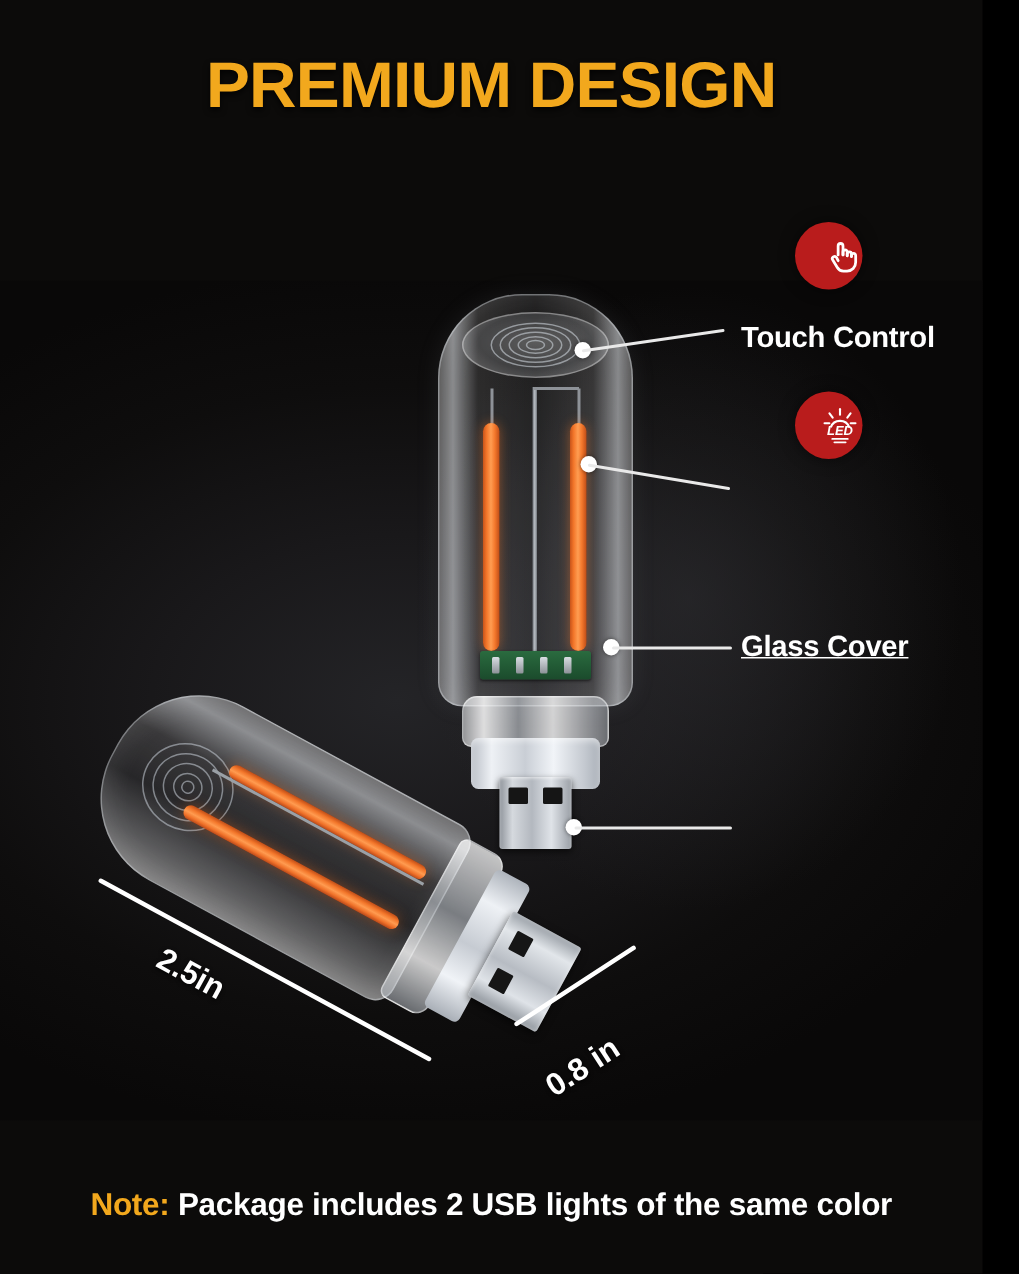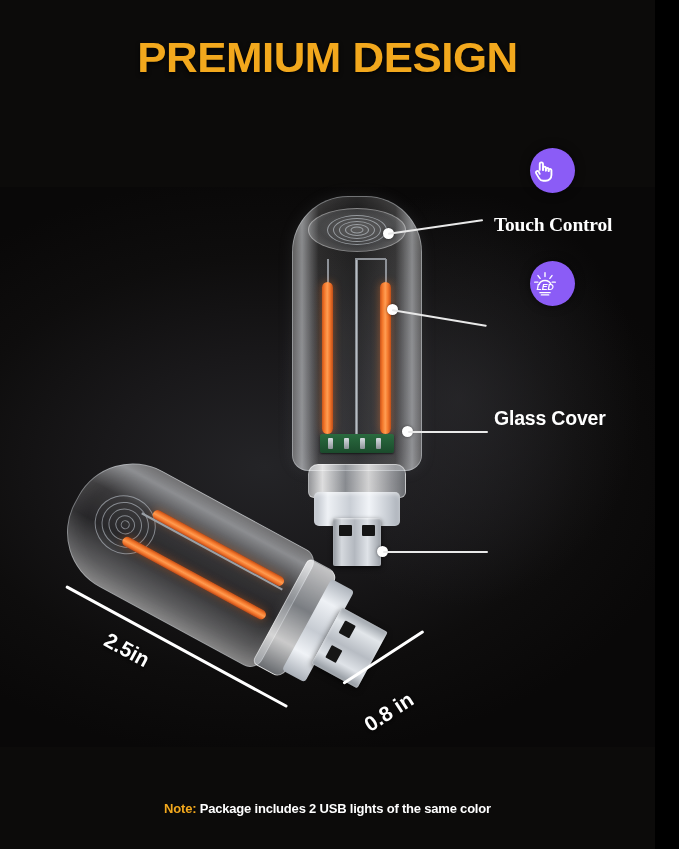--- a/index.html
+++ b/index.html
@@ -49,22 +49,22 @@
     color:#ffffff;
     font-size:19.5px;
     font-weight:bold;
     white-space:nowrap;
     letter-spacing:-0.2px;
   }
   .badge {
     position:absolute;
     width:45px; height:45px;
     border-radius:50%;
-    background:#8b5cf6;
-    display:flex; align-items:center; justify-content:flex-start;
+    background:#b91c1c;
+    display:flex; align-items:center; justify-content:flex-end;
     box-shadow:0 0 10px rgba(0,0,0,.55);
   }
   .leader { position:absolute; height:2px; background:#e9e9e9; transform-origin:left center; border-radius:2px; }
   .dot {
     position:absolute; width:11px; height:11px; border-radius:50%;
     background:#fff; box-shadow:0 0 3px rgba(0,0,0,.5);
   }
 
   
   #bulbUp { position:absolute; left:292px; top:196px; width:130px; height:370px; }
@@ -182,21 +182,21 @@
   
   .dimline { position:absolute; height:2.5px; background:#ffffff; transform-origin:left center; border-radius:2px; }
   .dimlabel {
     position:absolute; color:#fff; font-weight:bold; font-size:21px;
     white-space:nowrap; text-shadow:0 1px 3px rgba(0,0,0,.8);
   }
 
   
   .note {
     position:absolute; left:0; bottom:33px; width:100%;
-    text-align:center; font-size:13px; font-weight:bold; color:#fff;
+    text-align:center; font-size:21px; font-weight:bold; color:#fff;
     letter-spacing:-0.2px;
   }
   .note .k { color:#F2A81D; }
 </style>
 </head>
 <body>
 
 <div id="stage">
 
   <div class="bg-glow"></div>
@@ -273,21 +273,21 @@
   <div class="badge" style="left:530px; top:148px;">
     <svg width="26" height="26" viewBox="0 0 24 24" fill="none" stroke="#fff" stroke-width="1.7" stroke-linecap="round" stroke-linejoin="round">
       <path d="M9 11V5.5a1.5 1.5 0 0 1 3 0V11"></path>
       <path d="M12 11V9.2a1.3 1.3 0 0 1 2.6 0V11.6"></path>
       <path d="M14.6 11.6v-1.1a1.3 1.3 0 0 1 2.6 0V12"></path>
       <path d="M17.2 12v-.6a1.3 1.3 0 0 1 2.6 0v4.2c0 3-2.3 5.4-5.3 5.4h-2.2c-1.6 0-3-.8-3.8-2.2l-2.8-4.6a1.4 1.4 0 0 1 2.3-1.6L9 14.6"></path>
     </svg>
   </div>
   <div class="dot" style="left:383px; top:228px;"></div>
   <div class="leader" style="left:388px; top:233px; width:96px; transform:rotate(-8.3deg);"></div>
-  <div class="callout" style="left:494px; top:214px;font-family:Liberation Serif, serif;">Touch Control</div>
+  <div class="callout" style="left:494px; top:214px;">Touch Control</div>
 
   <div class="badge" style="left:530px; top:261px;">
     <svg width="30" height="30" viewBox="0 0 32 32">
       <g stroke="#fff" stroke-width="1.5" stroke-linecap="round">
         <line x1="16" y1="4" x2="16" y2="8"></line>
         <line x1="8.5" y1="7" x2="10.8" y2="10"></line>
         <line x1="23.5" y1="7" x2="21.2" y2="10"></line>
         <line x1="5" y1="14" x2="8.4" y2="14"></line>
         <line x1="27" y1="14" x2="23.6" y2="14"></line>
       </g>
@@ -297,21 +297,21 @@
         <line x1="10.5" y1="25.2" x2="21.5" y2="25.2"></line>
         <line x1="12" y1="27.6" x2="20" y2="27.6"></line>
       </g>
     </svg>
   </div>
   <div class="dot" style="left:387px; top:304px;"></div>
   <div class="leader" style="left:392px; top:309px; width:96px; transform:rotate(9.5deg);"></div>
 
   <div class="dot" style="left:402px; top:426px;"></div>
   <div class="leader" style="left:408px; top:431px; width:80px; transform:rotate(0deg);"></div>
-  <div class="callout" style="left:494px; top:407px;">Glass Cover</div>
+  <div class="callout" style="left:494px; top:420px;text-decoration:underline;">Glass Cover</div>
 
   <div class="dot" style="left:377px; top:546px;"></div>
   <div class="leader" style="left:383px; top:551px; width:105px; transform:rotate(0deg);"></div>
 
   <div class="note">
     <span class="k">Note:</span>
     <span>Package includes 2 USB lights of the same color</span>
   </div>
 
 </div>

